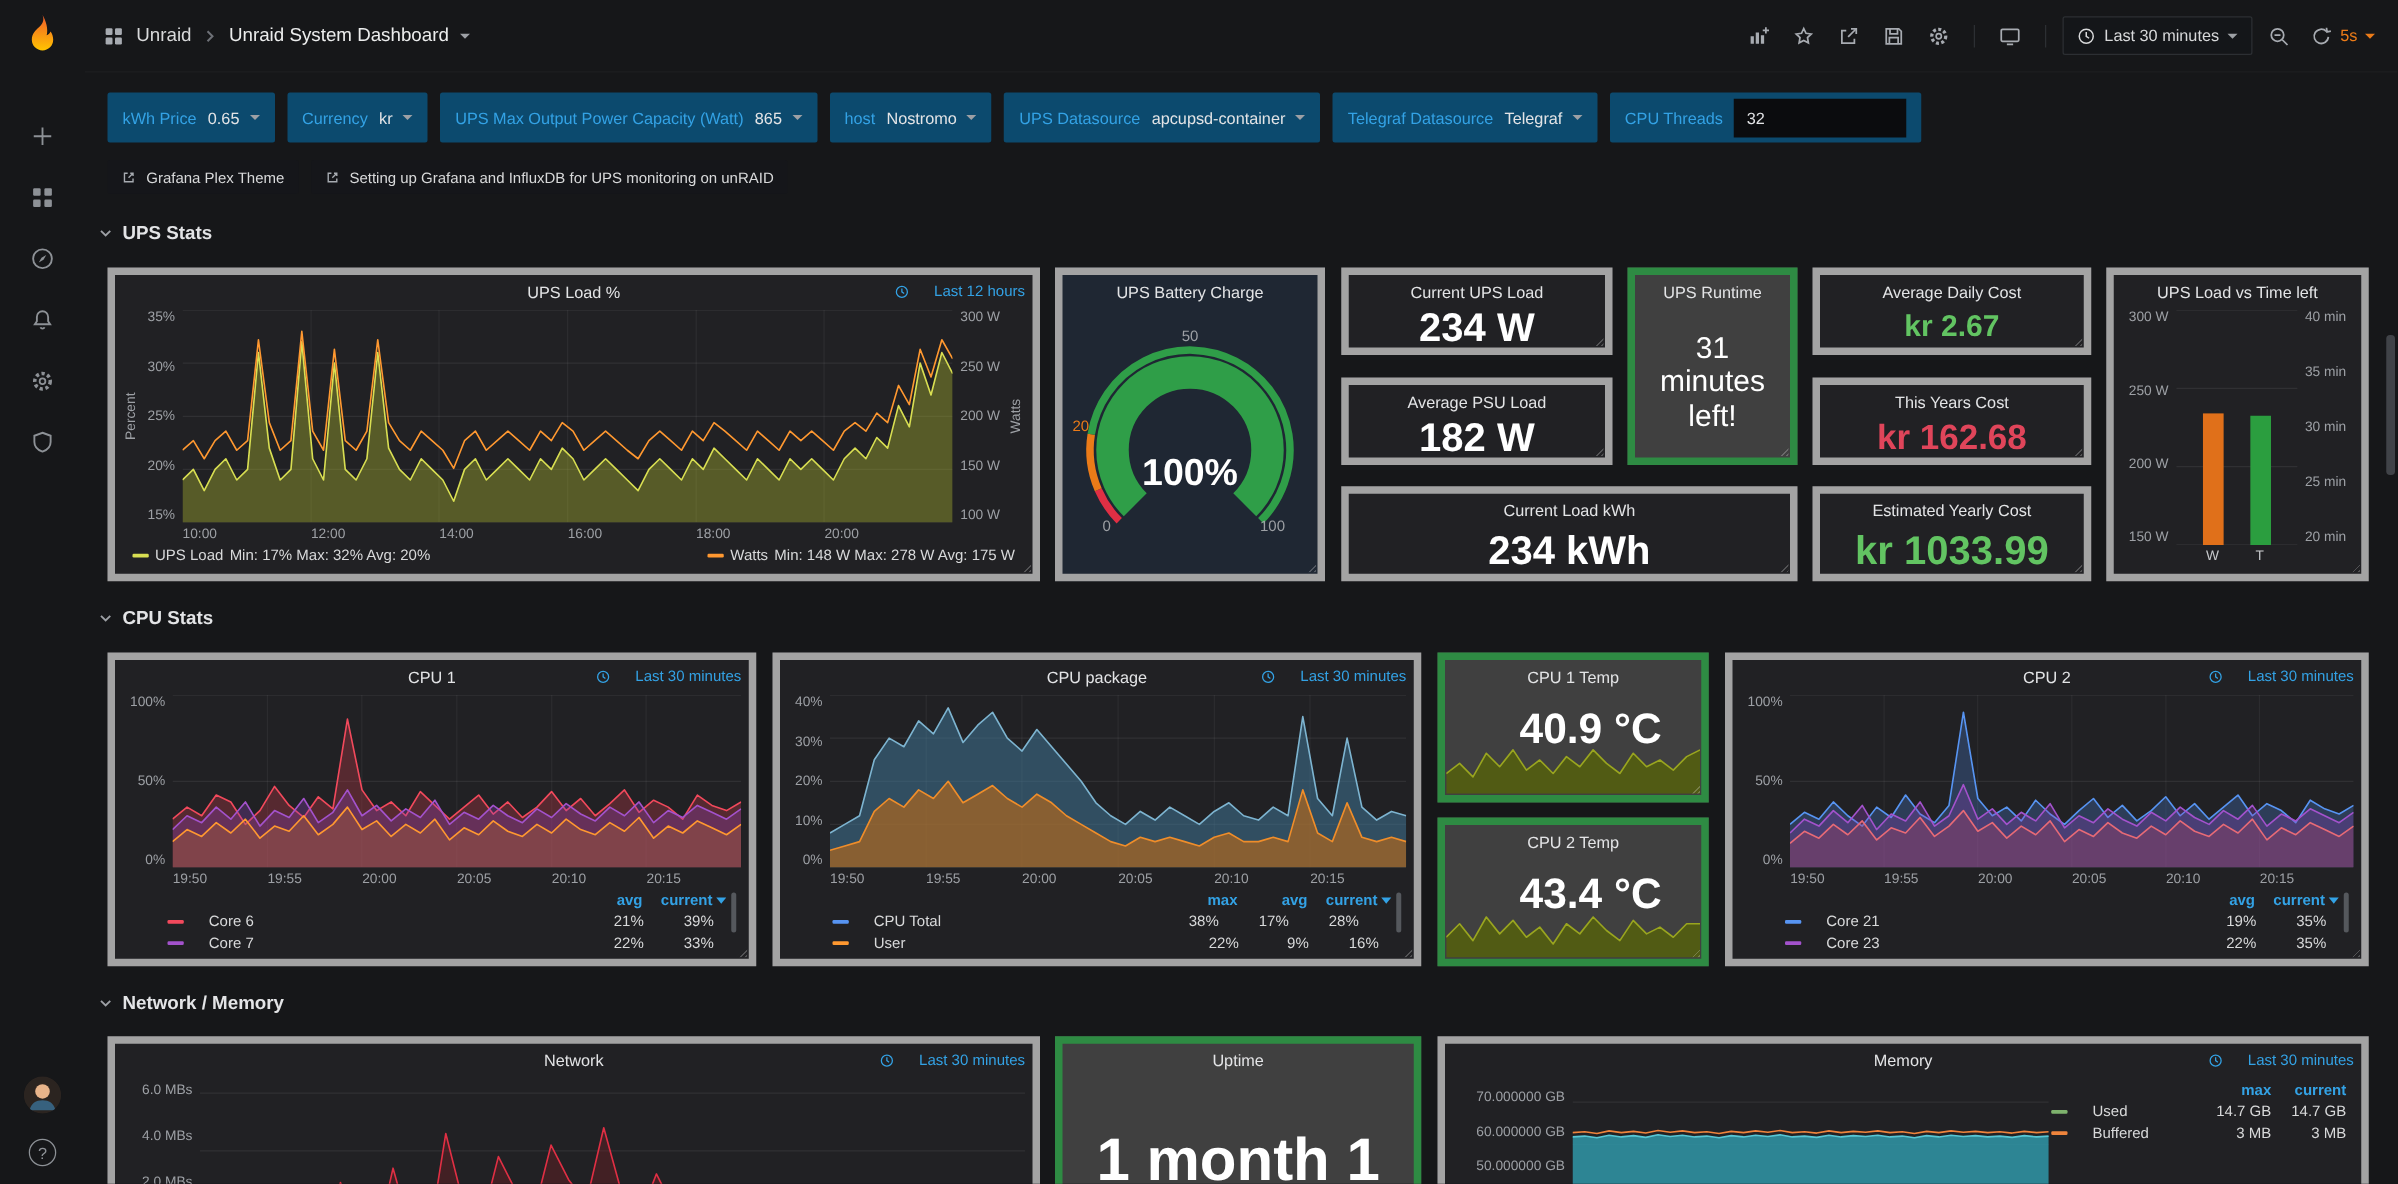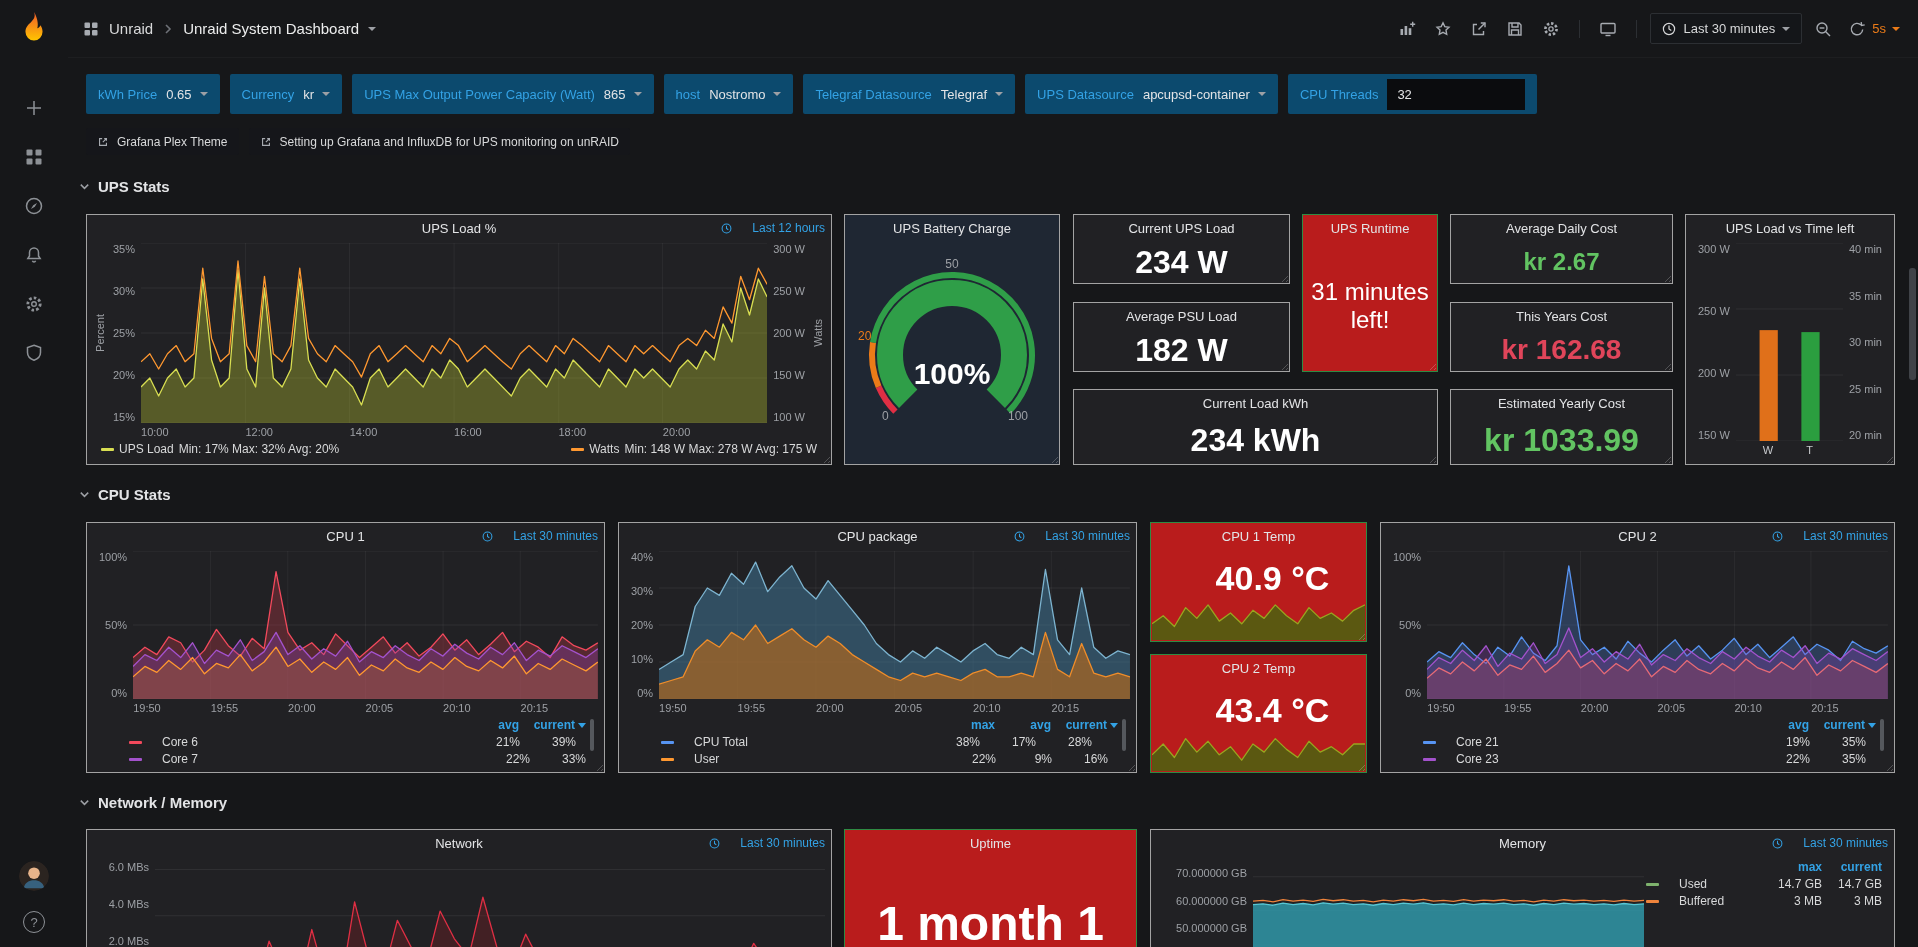--- a/index.html
+++ b/index.html
@@ -46,29 +46,29 @@
     font-family:"Liberation Sans",sans-serif; }
 
   .links { position:absolute; left:18px; top:70px; display:flex; gap:10px; }
   .lpill { display:flex; align-items:center; gap:8px; background:#15161a; height:27px; padding:0 11px;
     font-size:12px; color:#d8d9da; border-radius:2px; cursor:pointer; }
 
   .sec { position:absolute; left:10px; display:flex; align-items:center; gap:7px; height:22px; cursor:pointer; }
   .sec-title { font-size:15px; font-weight:600; color:#e3e4e6; }
 
   
-  .panel { position:absolute; background:#212124; border:1px solid #a3a3a3; }
+  .panel { position:absolute; background:#212124; border:6px solid #a3a3a3; }
   .panel::after { content:""; position:absolute; right:1px; bottom:1px; width:9px; height:9px;
     background:repeating-linear-gradient(135deg, transparent 0 2px, rgba(255,255,255,0.22) 2px 3px);
     clip-path:polygon(100% 0,100% 100%,0 100%); }
   .panel-h { height:26px; display:flex; align-items:center; justify-content:center; position:relative; }
   .p-title { font-size:13px; font-weight:500; color:#e3e4e6; cursor:pointer; }
   .time-ind { position:absolute; right:6px; top:6px; display:flex; align-items:center; gap:20px;
     color:#33a2e5; font-size:12px; cursor:pointer; }
-  .green-panel { background:#b91c1c; border-color:#2e8b43; }
+  .green-panel { background:#404040; border-color:#2e8b43; }
 
   .gbody { position:absolute; left:6px; right:6px; top:28px; bottom:6px; display:flex; flex-direction:column; }
   .gmain { flex:1; display:flex; margin-bottom:17px; min-height:0; }
   .plot { flex:1; position:relative; min-width:0; }
   .plot svg.chart { position:absolute; inset:0; width:100%; height:100%; }
   .xticks { position:absolute; top:100%; left:0; right:0; display:flex; font-size:11px; color:#9da0a5; padding-top:3px; }
   .xticks span { flex:1; text-align:left; }
   .yticks { display:flex; flex-direction:column; justify-content:space-between; font-size:11px;
     color:#9da0a5; padding:0 6px; text-align:right; }
   .yticks.right { text-align:left; }
@@ -296,30 +296,30 @@
         </span>
     </div>
     <div class="vpill">
       <span class="vlabel">host</span>
       <span class="vval">
           <span>Nostromo</span>
           <i class="cdown"></i>
         </span>
     </div>
     <div class="vpill">
+      <span class="vlabel">UPS Datasource</span>
+      <span class="vval">
+          <span>apcupsd-container</span>
+          <i class="cdown"></i>
+        </span>
+    </div>
+    <div class="vpill">
       <span class="vlabel">Telegraf Datasource</span>
       <span class="vval">
           <span>Telegraf</span>
-          <i class="cdown"></i>
-        </span>
-    </div>
-    <div class="vpill">
-      <span class="vlabel">UPS Datasource</span>
-      <span class="vval">
-          <span>apcupsd-container</span>
           <i class="cdown"></i>
         </span>
     </div>
     <div class="vpill">
       <span class="vlabel">CPU Threads</span>
       <input class="vinput" value="32" style="">
     </div>
   </div>
 
   <div class="links">
@@ -581,21 +581,21 @@
           <i class="sort-caret"></i>
         </div>
         <div class="leg-row" style="margin-right:10px">
           <span class="lname">
               <i class="sw" style="background: rgb(242, 73, 92);"></i>
               <span>Core 6</span>
             </span>
           <span class="lcell">21%</span>
           <span class="lcell">39%</span>
         </div>
-        <div class="leg-row" style="">
+        <div class="leg-row" style="margin-right:10px">
           <span class="lname">
               <i class="sw" style="background: rgb(163, 82, 204);"></i>
               <span>Core 7</span>
             </span>
           <span class="lcell">22%</span>
           <span class="lcell">33%</span>
         </div>
       </div>
     </div>
   </div>

